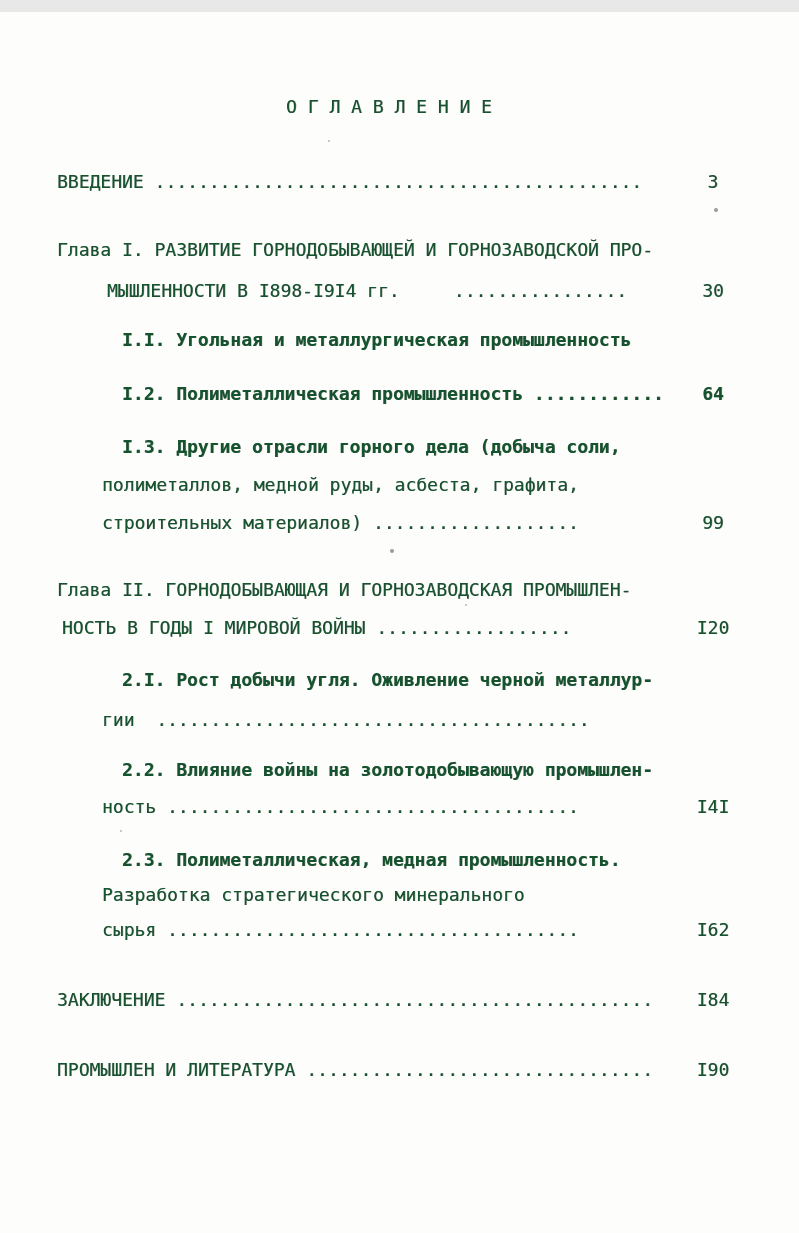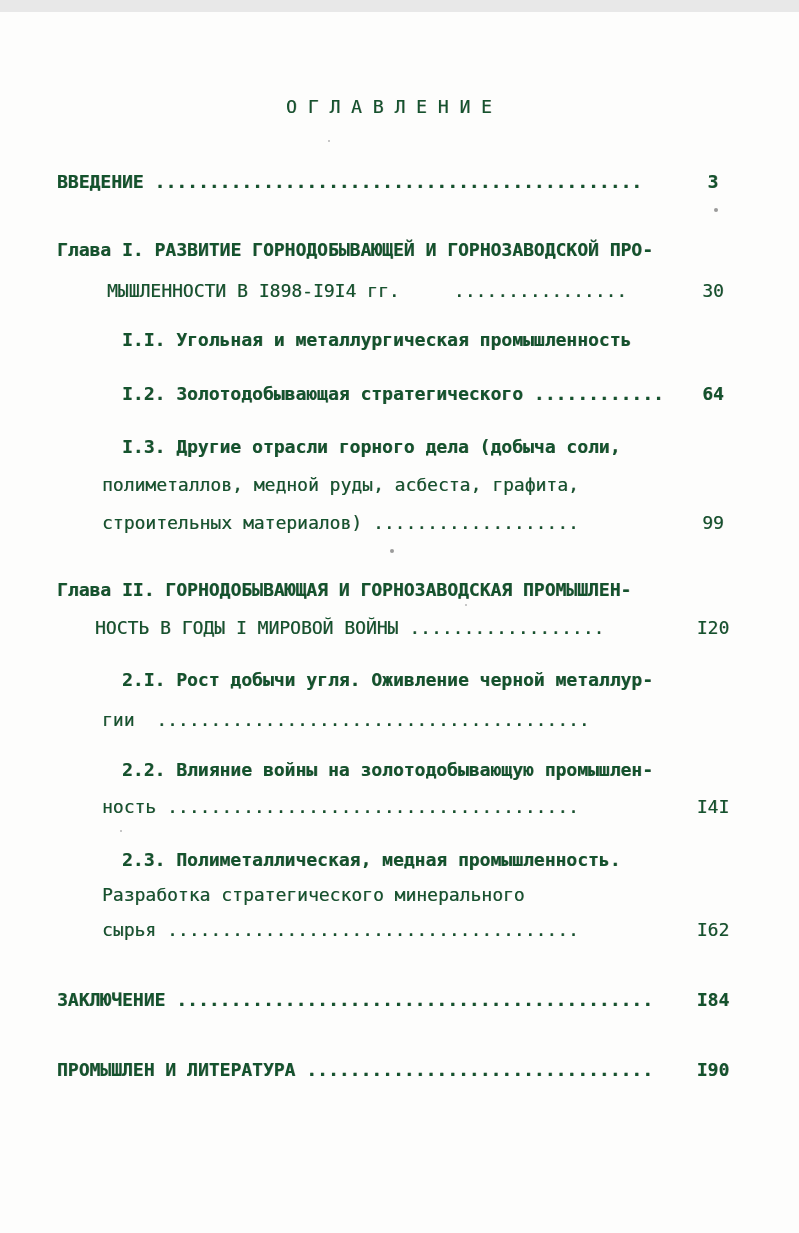--- a/index.html
+++ b/index.html
@@ -29,23 +29,23 @@
     white-space: pre;
   }
   .line {
     position: absolute;
     left: 0;
     right: 0;
     height: 22px;
     white-space: pre;
   }
   
-  .ind-margin   { padding-left: 57px; font-weight: bold; }   
+  .ind-margin   { padding-left: 57px; }   
   .ind-ch1-cont { padding-left: 107px; }  
-  .ind-ch2-cont { padding-left: 95px; }  
+  .ind-ch2-cont { padding-left: 62px; }  
   .ind-section  { padding-left: 122px; font-weight: bold; }  
   .ind-sec-cont { padding-left: 102px; }  
   .pg {
     position: absolute;
     left: 690px;
     top: 0;
     width: 46px;
     text-align: center;
   }
   .speck {
@@ -65,21 +65,21 @@
 
   <div class="doc-title">О Г Л А В Л Е Н И Е</div>
 
   <div class="line ind-margin" style="top:159px"><span>ВВЕДЕНИЕ</span><span> .............................................</span><span class="pg">3</span></div>
 
   <div class="line ind-margin" style="top:227px"><span>Глава I. РАЗВИТИЕ ГОРНОДОБЫВАЮЩЕЙ И ГОРНОЗАВОДСКОЙ ПРО-</span></div>
   <div class="line ind-ch1-cont" style="top:268px"><span>МЫШЛЕННОСТИ В I898-I9I4 гг.</span><span>     ................</span><span class="pg">30</span></div>
 
   <div class="line ind-section" style="top:317px"><span>I.I. Угольная и металлургическая промышленность</span></div>
 
-  <div class="line ind-section" style="top:371px"><span>I.2. Золотодобывающая стратегического</span><span> ............</span><span class="pg">64</span></div>
+  <div class="line ind-section" style="top:371px"><span>I.2. Полиметаллическая промышленность</span><span> ............</span><span class="pg">64</span></div>
 
   <div class="line ind-section" style="top:424px"><span>I.3. Другие отрасли горного дела (добыча соли,</span></div>
   <div class="line ind-sec-cont" style="top:462px"><span>полиметаллов, медной руды, асбеста, графита,</span></div>
   <div class="line ind-sec-cont" style="top:500px"><span>строительных материалов)</span><span> ...................</span><span class="pg">99</span></div>
 
   <div class="line ind-margin" style="top:567px"><span>Глава II. ГОРНОДОБЫВАЮЩАЯ И ГОРНОЗАВОДСКАЯ ПРОМЫШЛЕН-</span></div>
   <div class="line ind-ch2-cont" style="top:605px"><span>НОСТЬ В ГОДЫ I МИРОВОЙ ВОЙНЫ</span><span> ..................</span><span class="pg">I20</span></div>
 
   <div class="line ind-section" style="top:657px"><span>2.I. Рост добычи угля. Оживление черной металлур-</span></div>
   <div class="line ind-sec-cont" style="top:697px"><span>гии</span><span>  ........................................</span></div>

